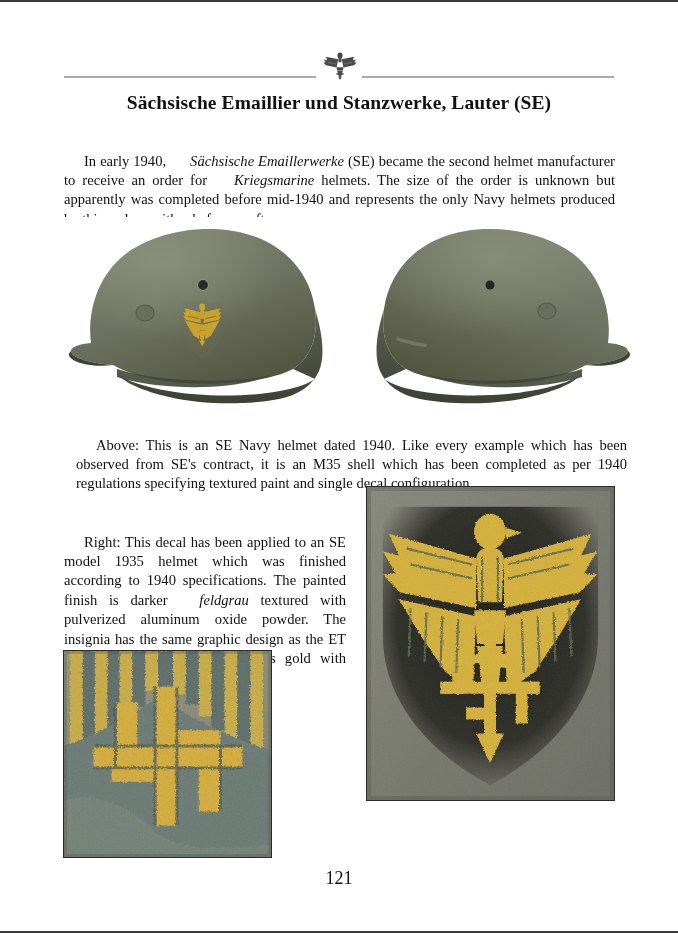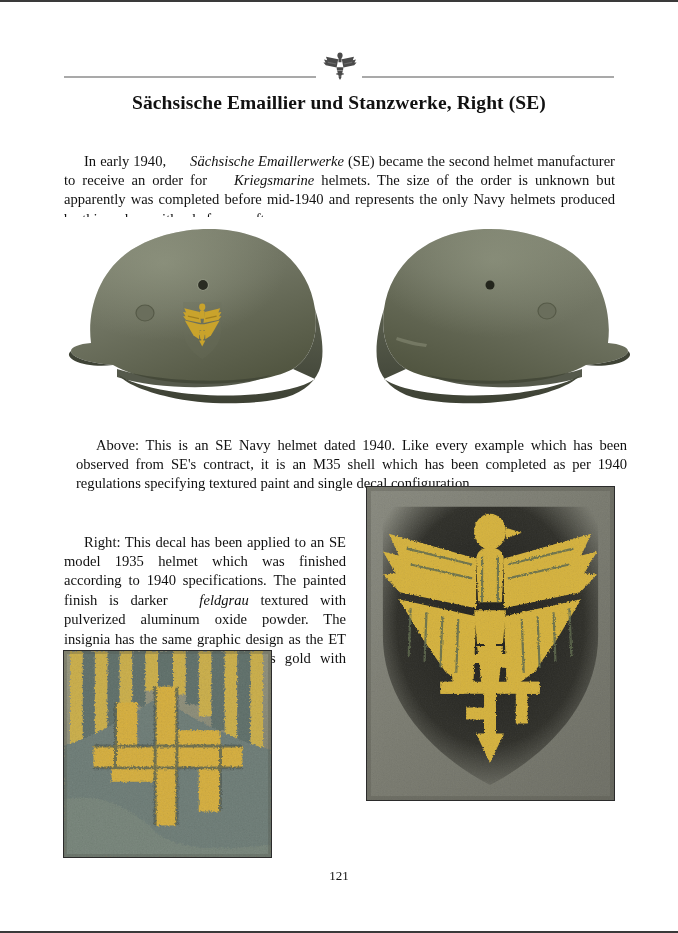--- a/index.html
+++ b/index.html
@@ -53,21 +53,21 @@
 
   
   .photo{border:1px solid #2b2b2b;box-sizing:border-box;background:#6d6f63;}
   #fig-decal-right{left:366px;top:484px;width:249px;height:315px;}
   #fig-decal-left{left:63px;top:648px;width:209px;height:208px;}
   .photo svg{display:block;width:100%;height:100%;}
 
   
   .folio{
     position:absolute;left:0;top:866px;width:678px;text-align:center;
-    font-size:13px;color:#111;
+    font-size:18px;color:#111;
   }
 </style>
 </head>
 <body>
 
 <div class="page">
 
   <div class="header-orn">
     <div class="rule left"></div>
     <div class="rule right"></div>
@@ -85,21 +85,21 @@
           <path d="M16.2 28.6 h3.6 l-1.8 3.4 z"></path>
         </g>
         <g fill="#6a6a6a">
           <path d="M5.6 13.6 l8.6 1.8 l-.2 1.2 l-8.2 -1.6 z"></path>
           <path d="M30.4 13.6 l-8.6 1.8 l.2 1.2 l8.2 -1.6 z"></path>
         </g>
       </svg>
     </div>
   </div>
 
-  <div class="title">Sächsische Emaillier und Stanzwerke, Right  (SE)</div>
+  <div class="title">Sächsische Emaillier und Stanzwerke, Lauter  (SE)</div>
 
   <p class="para" id="p-intro"><span class="ind"></span><span>In early 1940, </span><em>Sächsische Emaillerwerke</em><span> (SE) became the second helmet manufacturer to receive an order for </span><em>Kriegsmarine</em><span> helmets. The size of the order is unknown but apparently was completed before mid-1940 and represents the only Navy helmets produced by this maker - either before or after.</span></p>
 
   <div class="fig" id="fig-helmet-left">
     <svg class="helmet-svg" viewBox="0 0 292 192" xmlns="http://www.w3.org/2000/svg">
       <defs>
         <linearGradient id="shellA" x1="0.25" y1="0" x2="0.8" y2="1">
           <stop offset="0%" stop-color="#7e8270"></stop>
           <stop offset="45%" stop-color="#6e7260"></stop>
           <stop offset="100%" stop-color="#50543f"></stop>

